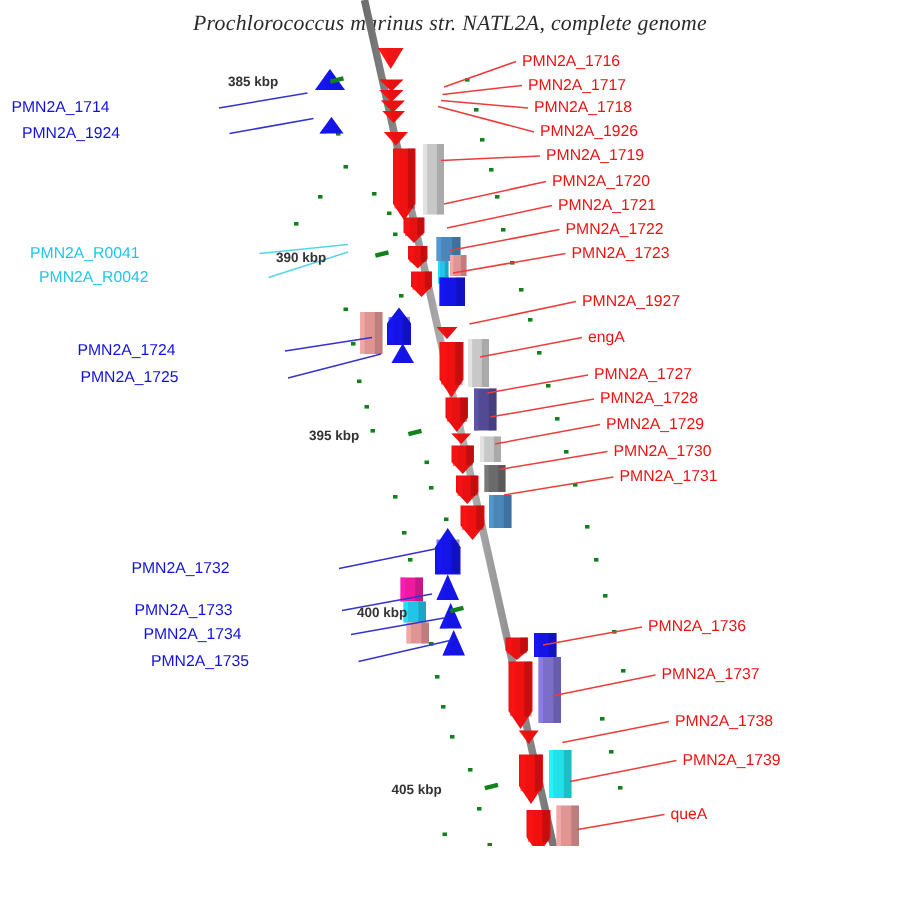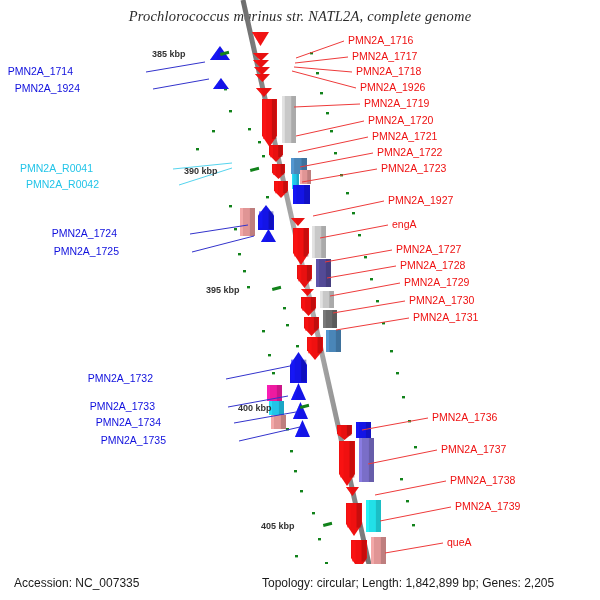--- a/index.html
+++ b/index.html
@@ -429,17 +429,15 @@
     <g id="g-ruler">
         <text x="152" y="55" text-anchor="start" class="lbl lbl-ruler">385 kbp</text>
         <text x="184" y="172" text-anchor="start" class="lbl lbl-ruler">390 kbp</text>
         <text x="206" y="291" text-anchor="start" class="lbl lbl-ruler">395 kbp</text>
         <text x="238" y="409" text-anchor="start" class="lbl lbl-ruler">400 kbp</text>
         <text x="261" y="527" text-anchor="start" class="lbl lbl-ruler">405 kbp</text>
       </g>
   </svg>
 
   <div class="statusbar">
-    <div class="status-acc">Accession: NC_007335</div>
-    <div class="status-topo">Topology: circular; Length: 1,842,899 bp; Genes: 2,205</div>
   </div>
 
 </div>
 
 </body></html>

